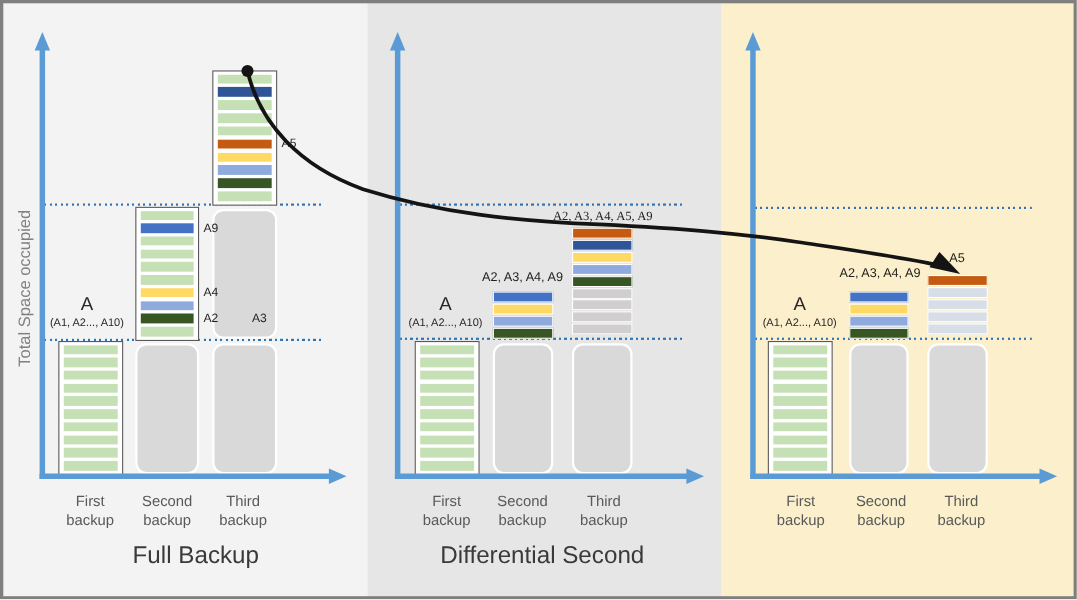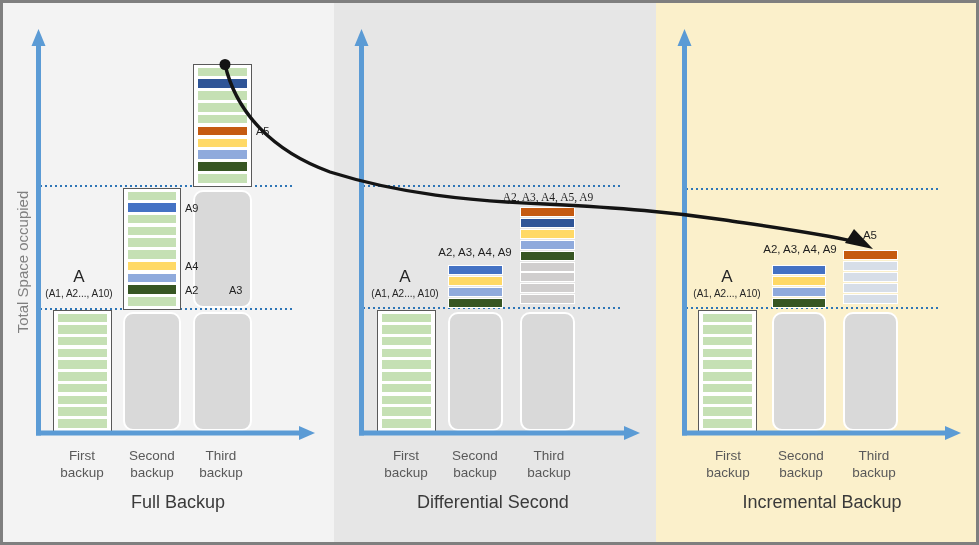--- a/index.html
+++ b/index.html
@@ -17,21 +17,21 @@
     background-image:repeating-linear-gradient(90deg,var(--c-dotted) 0 2px,transparent 2px 5px);}
   .grayblock{position:absolute;background:var(--c-grayblock);border:2px solid #fff;
     border-radius:10px;box-sizing:border-box;z-index:2;}
   .sbar{position:absolute;background:#fff;border:1.5px solid #595959;box-sizing:border-box;z-index:3;}
   .sbar .stripe{position:absolute;left:4px;right:4px;height:8.5px;}
   .stack-stripe{position:absolute;height:10px;border:1.5px solid #fff;box-sizing:border-box;z-index:3;}
   .yaxis-label{position:absolute;left:-77px;top:253px;width:200px;height:18px;text-align:center;
     transform:rotate(-90deg);font-size:15px;color:#808080;z-index:4;white-space:nowrap;}
   .col-label{position:absolute;width:72px;top:447px;text-align:center;font-size:13.5px;
     line-height:17px;color:#595959;z-index:4;}
-  .panel-title{position:absolute;width:280px;top:492px;text-align:center;font-size:18px;
+  .panel-title{position:absolute;width:280px;top:492px;text-align:center;font-size:22px;
     color:#3A3A3A;z-index:4;}
   .a-main{position:absolute;width:140px;text-align:center;font-size:17px;color:#262626;z-index:4;}
   .a-sub{position:absolute;width:140px;text-align:center;font-size:10px;color:#262626;z-index:4;}
   .stack-label{position:absolute;width:170px;text-align:center;font-size:11.5px;color:#1F1F1F;z-index:4;}
   .side-label{position:absolute;font-size:11px;color:#1F1F1F;z-index:4;}
   .overlay{position:absolute;left:0;top:0;z-index:10;pointer-events:none;}
   .axis-line{stroke:var(--c-axis);stroke-width:5;}
   .axis-head{fill:var(--c-axis);}
   .connector{fill:none;stroke:#141414;stroke-width:3.4;}
   .connector-solid{fill:#141414;}
@@ -71,21 +71,20 @@
   <div class="col-label" style="left:185px;">Third backup</div>
   <div class="col-label" style="left:370px;">First backup</div>
   <div class="col-label" style="left:439px;">Second backup</div>
   <div class="col-label" style="left:513px;">Third backup</div>
   <div class="col-label" style="left:692px;">First backup</div>
   <div class="col-label" style="left:765px;">Second backup</div>
   <div class="col-label" style="left:838px;">Third backup</div>
 
   <div class="panel-title" style="left:38px;">Full Backup</div>
   <div class="panel-title" style="left:353px;">Differential Second</div>
-  <div class="panel-title" style="left:682px;">Incremental Backup</div>
 
   <div class="grayblock" style="left: 123px; top: 312px; width: 58px; height: 119px;"></div>
     <div class="grayblock" style="left: 193px; top: 190px; width: 59px; height: 118px;"></div>
     <div class="grayblock" style="left: 193px; top: 312px; width: 59px; height: 119px;"></div>
     <div class="grayblock" style="left: 448px; top: 312px; width: 55px; height: 119px;"></div>
     <div class="grayblock" style="left: 520px; top: 312px; width: 55px; height: 119px;"></div>
     <div class="grayblock" style="left: 772px; top: 312px; width: 54px; height: 119px;"></div>
     <div class="grayblock" style="left: 843px; top: 312px; width: 55px; height: 119px;"></div>
     <div class="sbar" style="left: 53px; top: 310px; width: 59px; height: 122px;">
       <div class="stripe" style="top: 2.5px; background: rgb(197, 224, 180);"></div>

